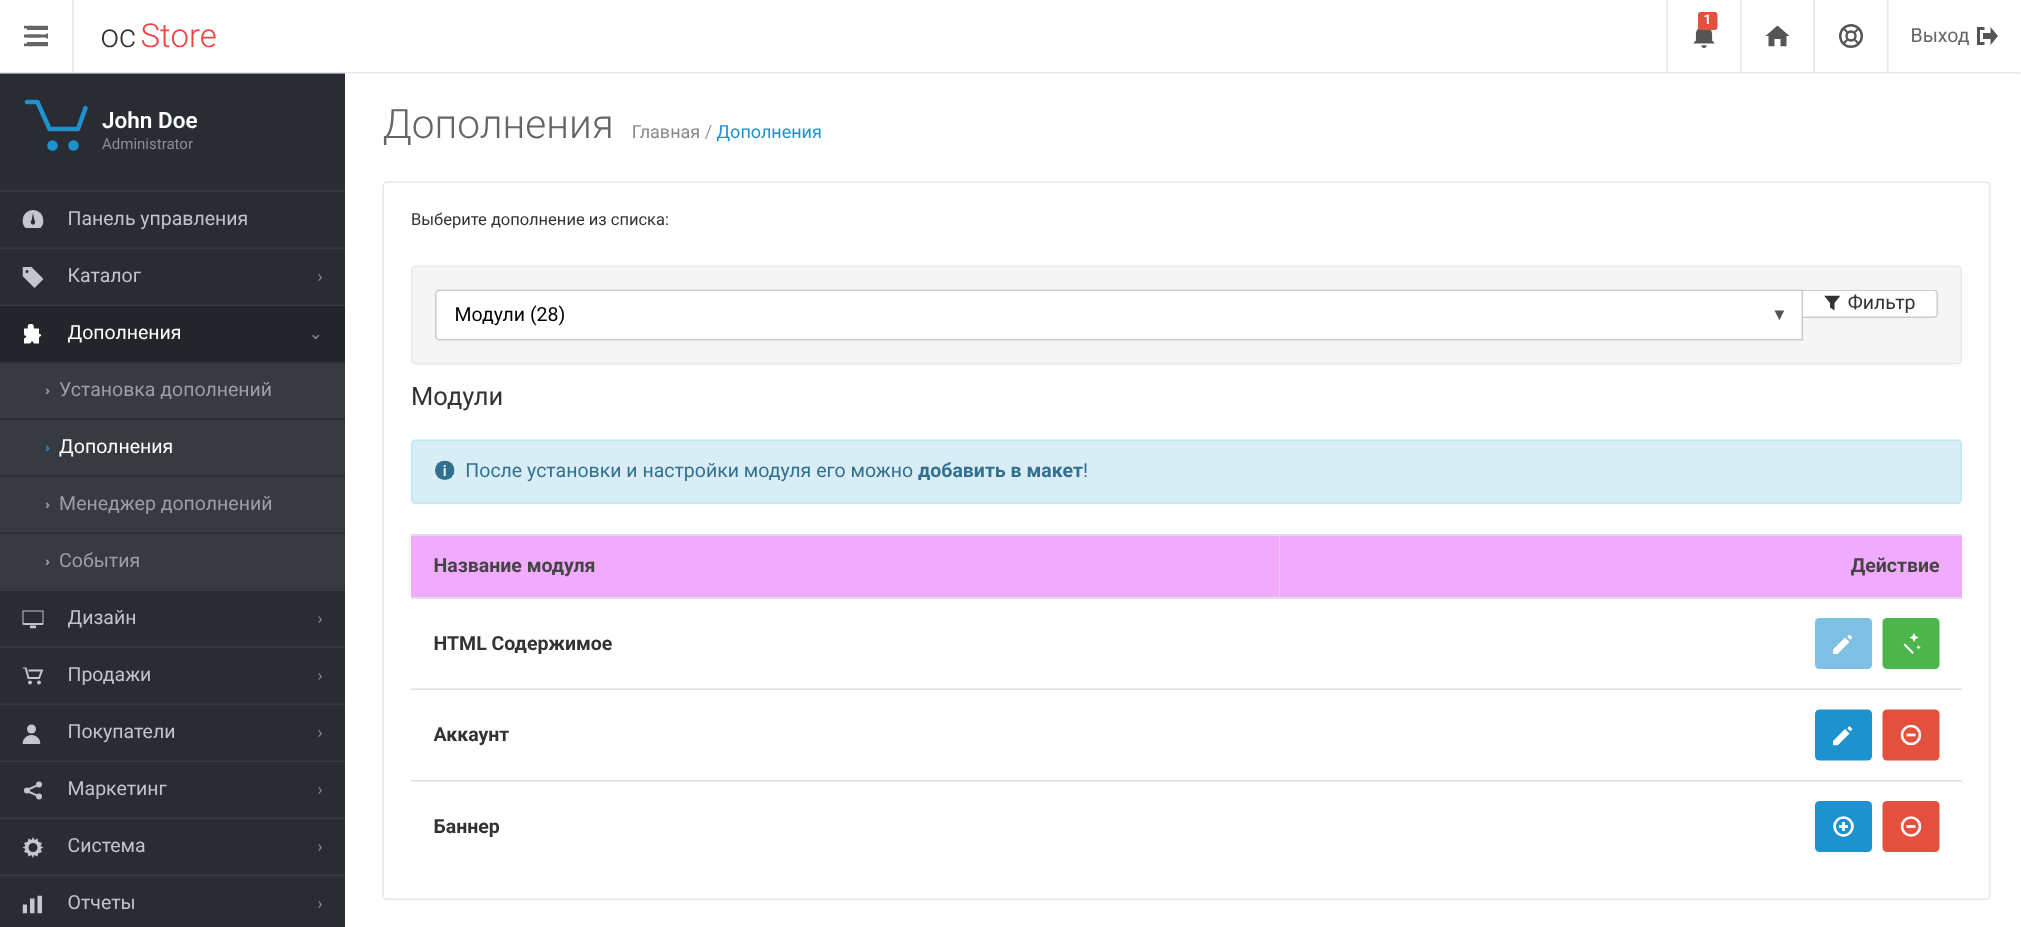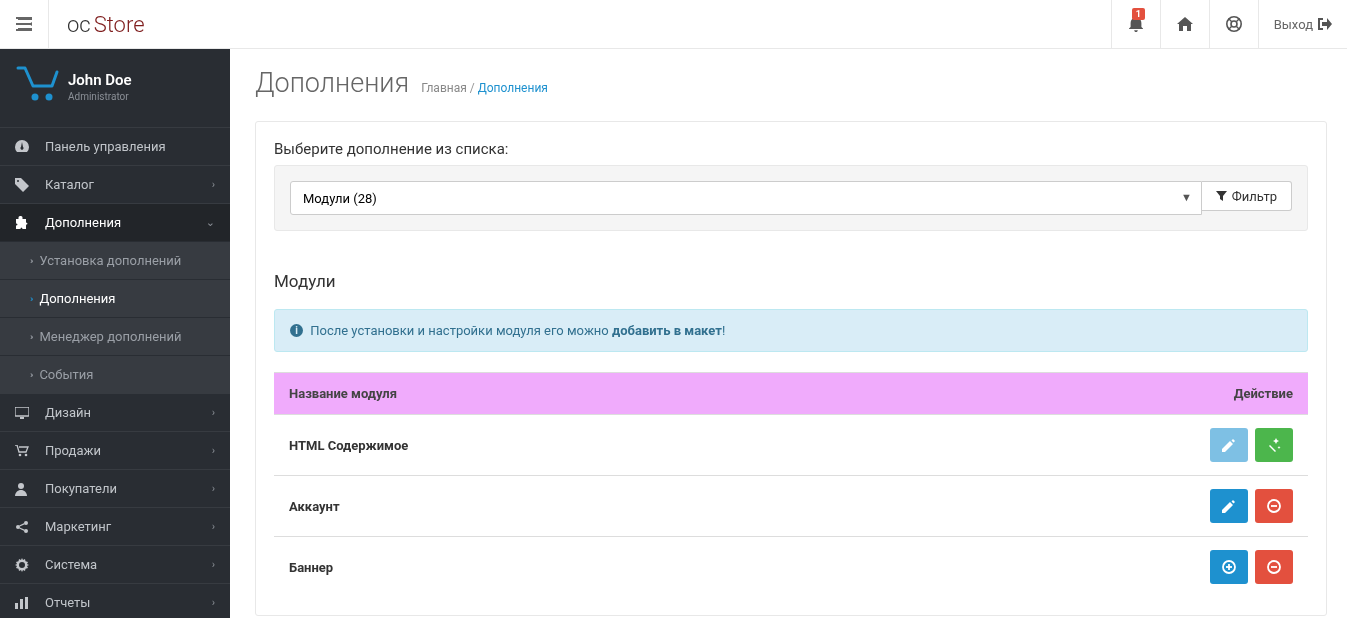--- a/index.html
+++ b/index.html
@@ -2,21 +2,21 @@
 <html><head>
 <meta charset="utf-8">
 <style>
 *{margin:0;padding:0;box-sizing:border-box;font-family:-apple-system,BlinkMacSystemFont,"Segoe UI",Roboto,"Helvetica Neue",Arial,sans-serif}
 body{background:#fff;font-size:13px;color:#333;width:1347px}
 
 .top-header{height:49px;border-bottom:1px solid #e8e8e8;display:flex;align-items:stretch;background:#fff}
 .menu-toggle{width:49px;display:flex;align-items:center;justify-content:center;border-right:1px solid #e8e8e8;cursor:pointer;color:#666}
 .logo{display:flex;align-items:center;padding:0 18px;font-size:22px;font-weight:300}
 .logo .oc{color:#333}
-.logo .store{color:#7f1d1d;margin-left:3px}
+.logo .store{color:#ef4444;margin-left:3px}
 .top-right{margin-left:auto;display:flex;align-items:stretch}
 .top-btn{width:49px;display:flex;align-items:center;justify-content:center;border-left:1px solid #e8e8e8;cursor:pointer;color:#666;position:relative}
 .top-btn.logout{width:auto;padding:0 15px;font-size:13px;gap:5px}
 .notif-badge{position:absolute;top:8px;left:20px;background:#e3503e;color:#fff;font-size:9px;padding:1px 4px;border-radius:2px;font-weight:bold}
 
 .sidebar{position:absolute;top:49px;left:0;width:230px;background:#292d33;color:#c3c6cb;height:calc(618px - 49px);overflow:hidden}
 .user-panel{padding:15px 15px 18px 15px;display:flex;align-items:center;gap:8px}
 .user-avatar{width:45px;height:45px;position:relative}
 .user-name{color:#fff;font-weight:600;font-size:15px}
 .user-role{color:#8a8f96;font-size:10px;margin-top:2px}
@@ -32,26 +32,26 @@
 
 .main{margin-left:230px;padding:18px 20px 40px 25px}
 .page-header{display:flex;align-items:baseline;gap:12px;margin-bottom:22px}
 .page-title{font-size:27px;font-weight:300;color:#666}
 .breadcrumb{font-size:12px;color:#999}
 .breadcrumb a{color:#1e91cf;text-decoration:none}
 .breadcrumb a.muted{color:#888}
 .panel{border:1px solid #e8e8e8;border-radius:3px;background:#fff;margin-bottom:20px}
 .panel-heading{padding:14px 18px;border-bottom:1px solid #e8e8e8;display:flex;align-items:center;gap:10px;color:#444;font-size:15px}
 .panel-body{padding:18px}
-.section-title{font-size:15px;color:#333;margin-bottom:7px}
-.well{background:#f5f5f5;border:1px solid #e8e8e8;border-radius:3px;padding:15px;display:flex;gap:0;margin-bottom:40px}
+.section-title{font-size:11px;color:#333;margin-bottom:24px}
+.well{background:#f5f5f5;border:1px solid #e8e8e8;border-radius:3px;padding:15px;display:flex;gap:0;margin-bottom:12px}
 .select-wrap{flex:1;position:relative}
 .form-select{width:100%;height:34px;padding:6px 12px;border:1px solid #ccc;border-radius:3px 0 0 3px;background:#fff;font-size:13px;appearance:none;cursor:pointer}
 .select-caret{position:absolute;right:10px;top:10px;pointer-events:none;font-size:11px;color:#555}
-.btn-filter{height:30px;padding:0 14px;border:1px solid #ccc;border-left:none;border-radius:0 3px 3px 0;background:#fff;cursor:pointer;display:flex;align-items:center;gap:5px;font-size:13px;color:#333}
+.btn-filter{height:19px;padding:0 14px;border:1px solid #ccc;border-left:none;border-radius:0 3px 3px 0;background:#fff;cursor:pointer;display:flex;align-items:center;gap:5px;font-size:13px;color:#333}
 .subtitle{font-size:17px;color:#333;margin-bottom:18px}
 .alert-info{background:#d9edf7;border:1px solid #bce8f1;color:#31708f;padding:13px 15px;border-radius:3px;font-size:13px;margin-bottom:20px}
 .alert-info b{font-weight:bold}
 .table{width:100%;border-collapse:collapse}
 .table th,.table td{padding:13px 15px;border-top:1px solid #ddd;font-size:13px;vertical-align:middle}
 .table th{background:#f0abfc;text-align:left;font-weight:bold;border-bottom:1px solid #ddd;color:#444}
 .table th.right,.table td.right{text-align:right}
 .btn-sm{display:inline-flex;align-items:center;justify-content:center;width:38px;height:34px;border-radius:3px;border:none;cursor:pointer;color:#fff;margin-left:4px}
 .btn-blue{background:#1e91cf}
 .btn-blue-muted{background:#7ec0e4}

